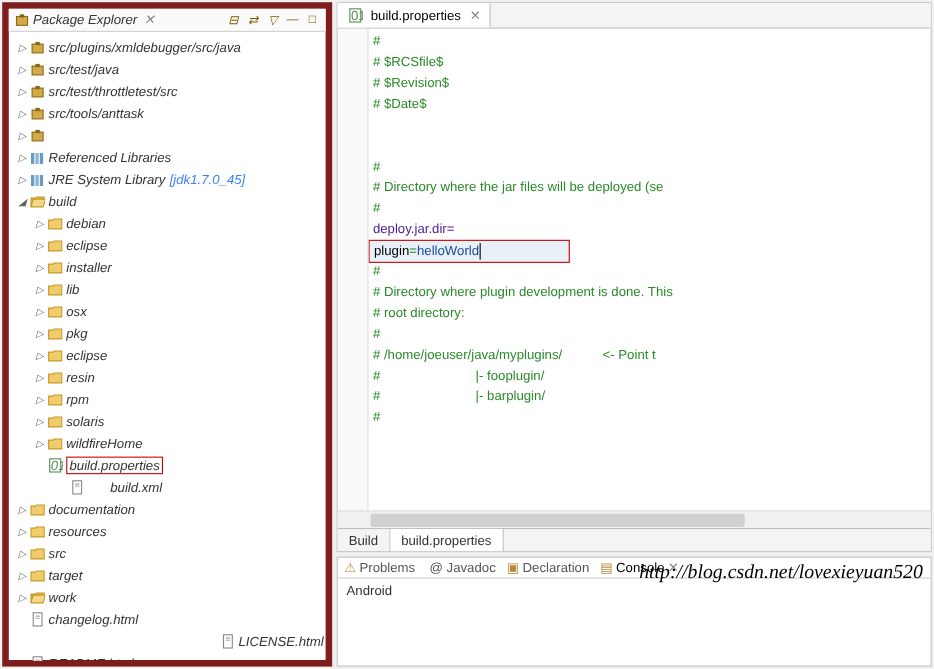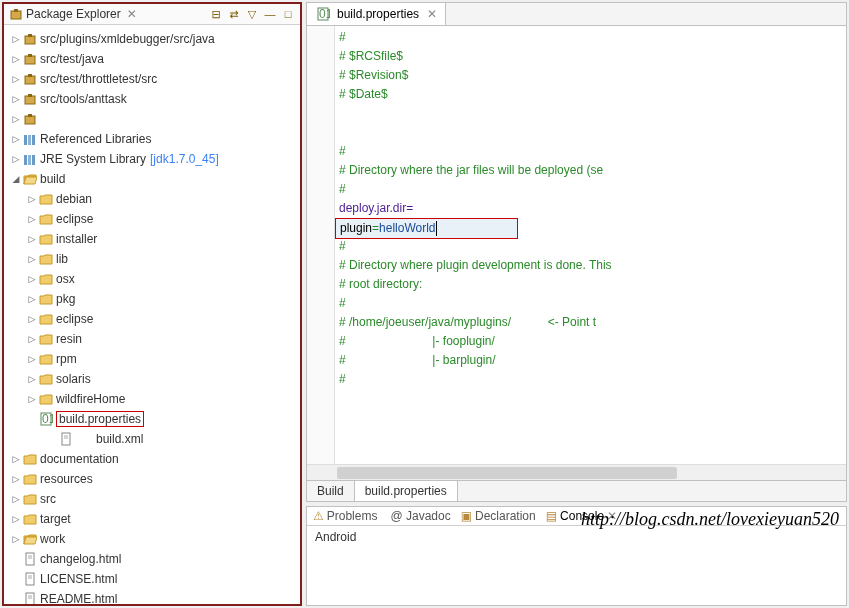--- a/index.html
+++ b/index.html
@@ -1,17 +1,17 @@
 <!DOCTYPE html>
 <html><head>
 <meta charset="utf-8">
 <style>
 * { margin: 0; padding: 0; box-sizing: border-box; font-family: "Segoe UI", Tahoma, sans-serif; font-size: 12px; }
 body { background: #f0f0f0; width: 849px; height: 608px; overflow: hidden; display: flex; }
-.pane { background: #fff; border: 2px solid #7f1d1d; display: flex; flex-direction: column; }
+.pane { background: #fff; border: 6px solid #7f1d1d; display: flex; flex-direction: column; font-style: italic; }
 .explorer { width: 300px; margin: 2px; }
 .editor-area { flex: 1; display: flex; flex-direction: column; margin: 2px; }
 .pane-header { display: flex; align-items: center; padding: 2px 4px; border-bottom: 1px solid #d0d0d0; background: #fafafa; }
 .pane-title { font-weight: normal; color: #333; margin-right: 4px; }
 .close-x { color: #888; margin-left: 2px; margin-right: auto; cursor: pointer; }
 .toolbar-icons { display: flex; gap: 2px; }
 .tb-icon { width: 16px; height: 16px; display: flex; align-items: center; justify-content: center; color: #7a5c00; font-size: 11px; cursor: pointer; }
 .tree { padding: 4px 2px; overflow-y: auto; flex: 1; }
 .tree-row { display: flex; align-items: center; height: 20px; cursor: pointer; white-space: nowrap; }
 .arrow { width: 12px; display: inline-flex; justify-content: center; color: #666; font-size: 9px; }
@@ -322,21 +322,21 @@
         <span class="arrow"></span>
         <span class="icon">
           <svg width="14" height="14">
             <rect x="3" y="1" width="8" height="12" fill="#fff" stroke="#888"></rect>
             <line x1="5" y1="4" x2="9" y2="4" stroke="#aaa"></line>
             <line x1="5" y1="6" x2="9" y2="6" stroke="#aaa"></line>
           </svg>
         </span>
         <span class="label ">changelog.html</span>
       </div>
-      <div class="tree-row ind-4" style="padding-left: 4px;">
+      <div class="tree-row ind-4" style="padding-left: 4px; justify-content: flex-end;">
         <span class="arrow"></span>
         <span class="icon">
           <svg width="14" height="14">
             <rect x="3" y="1" width="8" height="12" fill="#fff" stroke="#888"></rect>
             <line x1="5" y1="4" x2="9" y2="4" stroke="#aaa"></line>
             <line x1="5" y1="6" x2="9" y2="6" stroke="#aaa"></line>
           </svg>
         </span>
         <span class="label ">LICENSE.html</span>
       </div>

